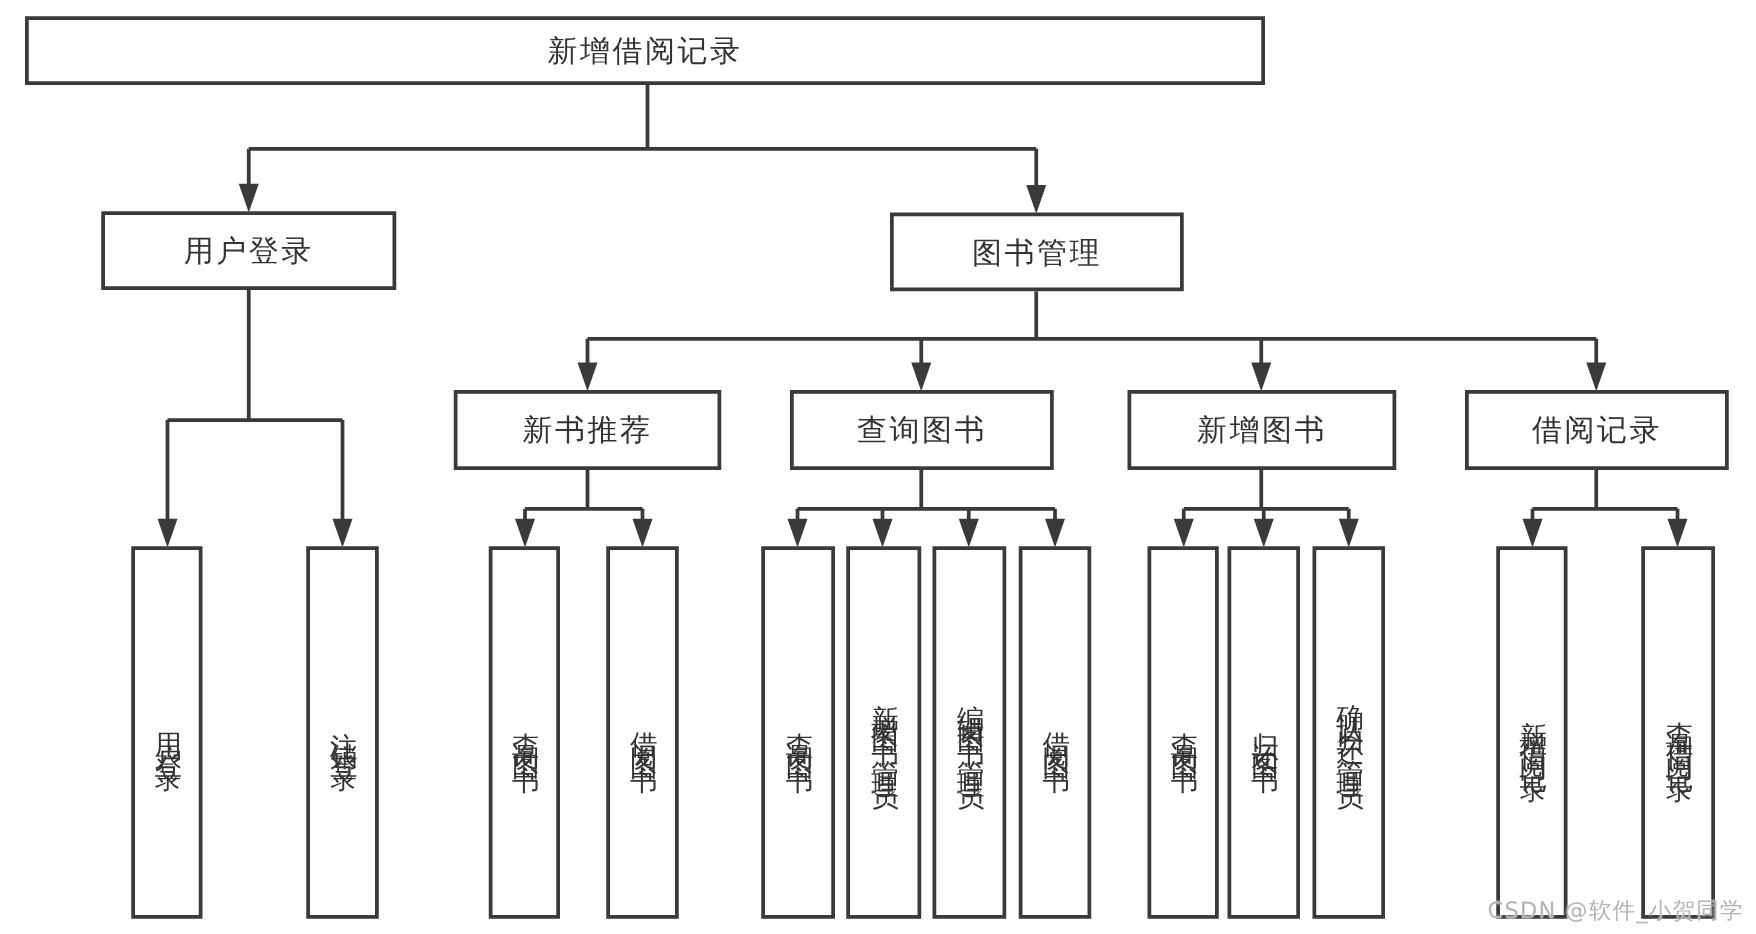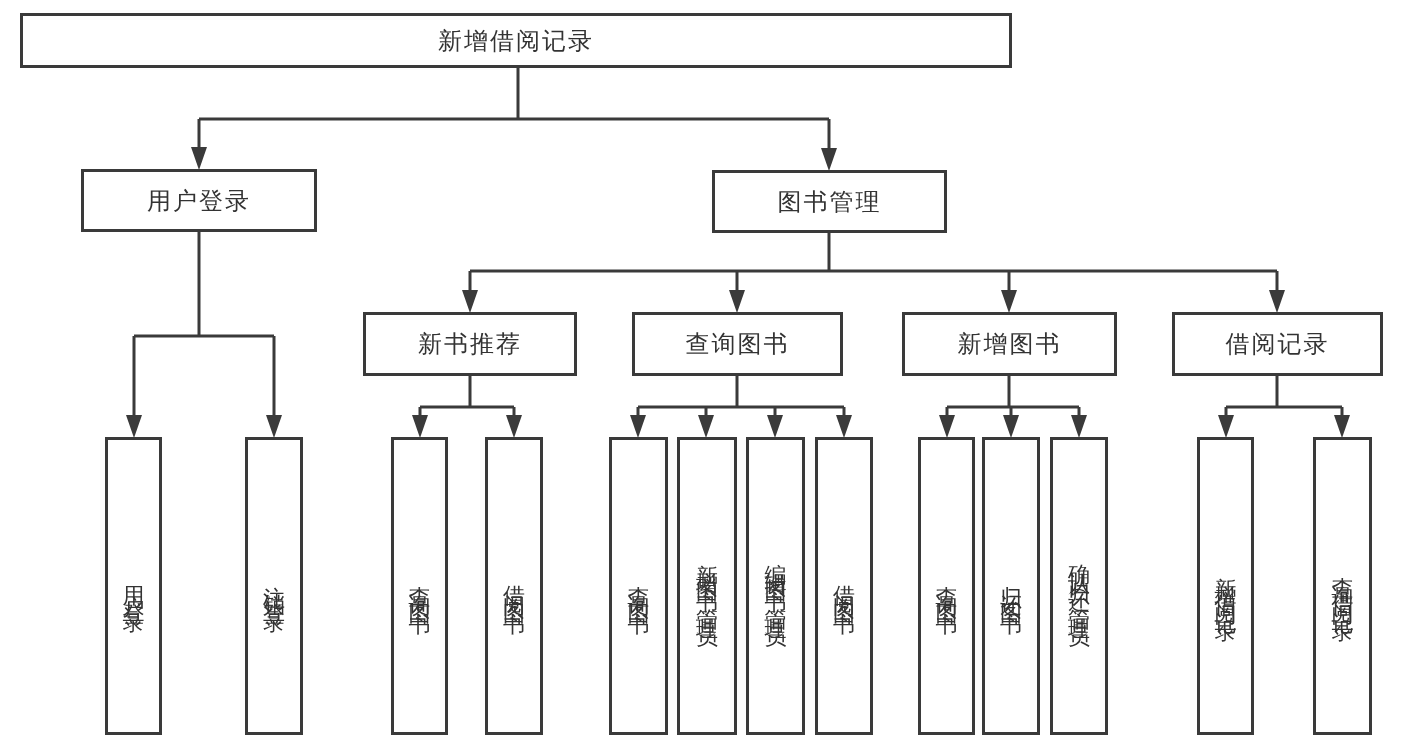--- a/index.html
+++ b/index.html
@@ -163,14 +163,15 @@
     <span>确认归还（管理员）</span>
   </div>
 
   <div class="box vbox" style="left:1197px;top:437px;width:57px;height:298px">
     <span>新增借阅记录</span>
   </div>
   <div class="box vbox" style="left:1313px;top:437px;width:59px;height:298px">
     <span>查询借阅记录</span>
   </div>
 
+  <div class="watermark">CSDN @软件_小贺同学</div>
 
 </div>
 
 </body></html>

